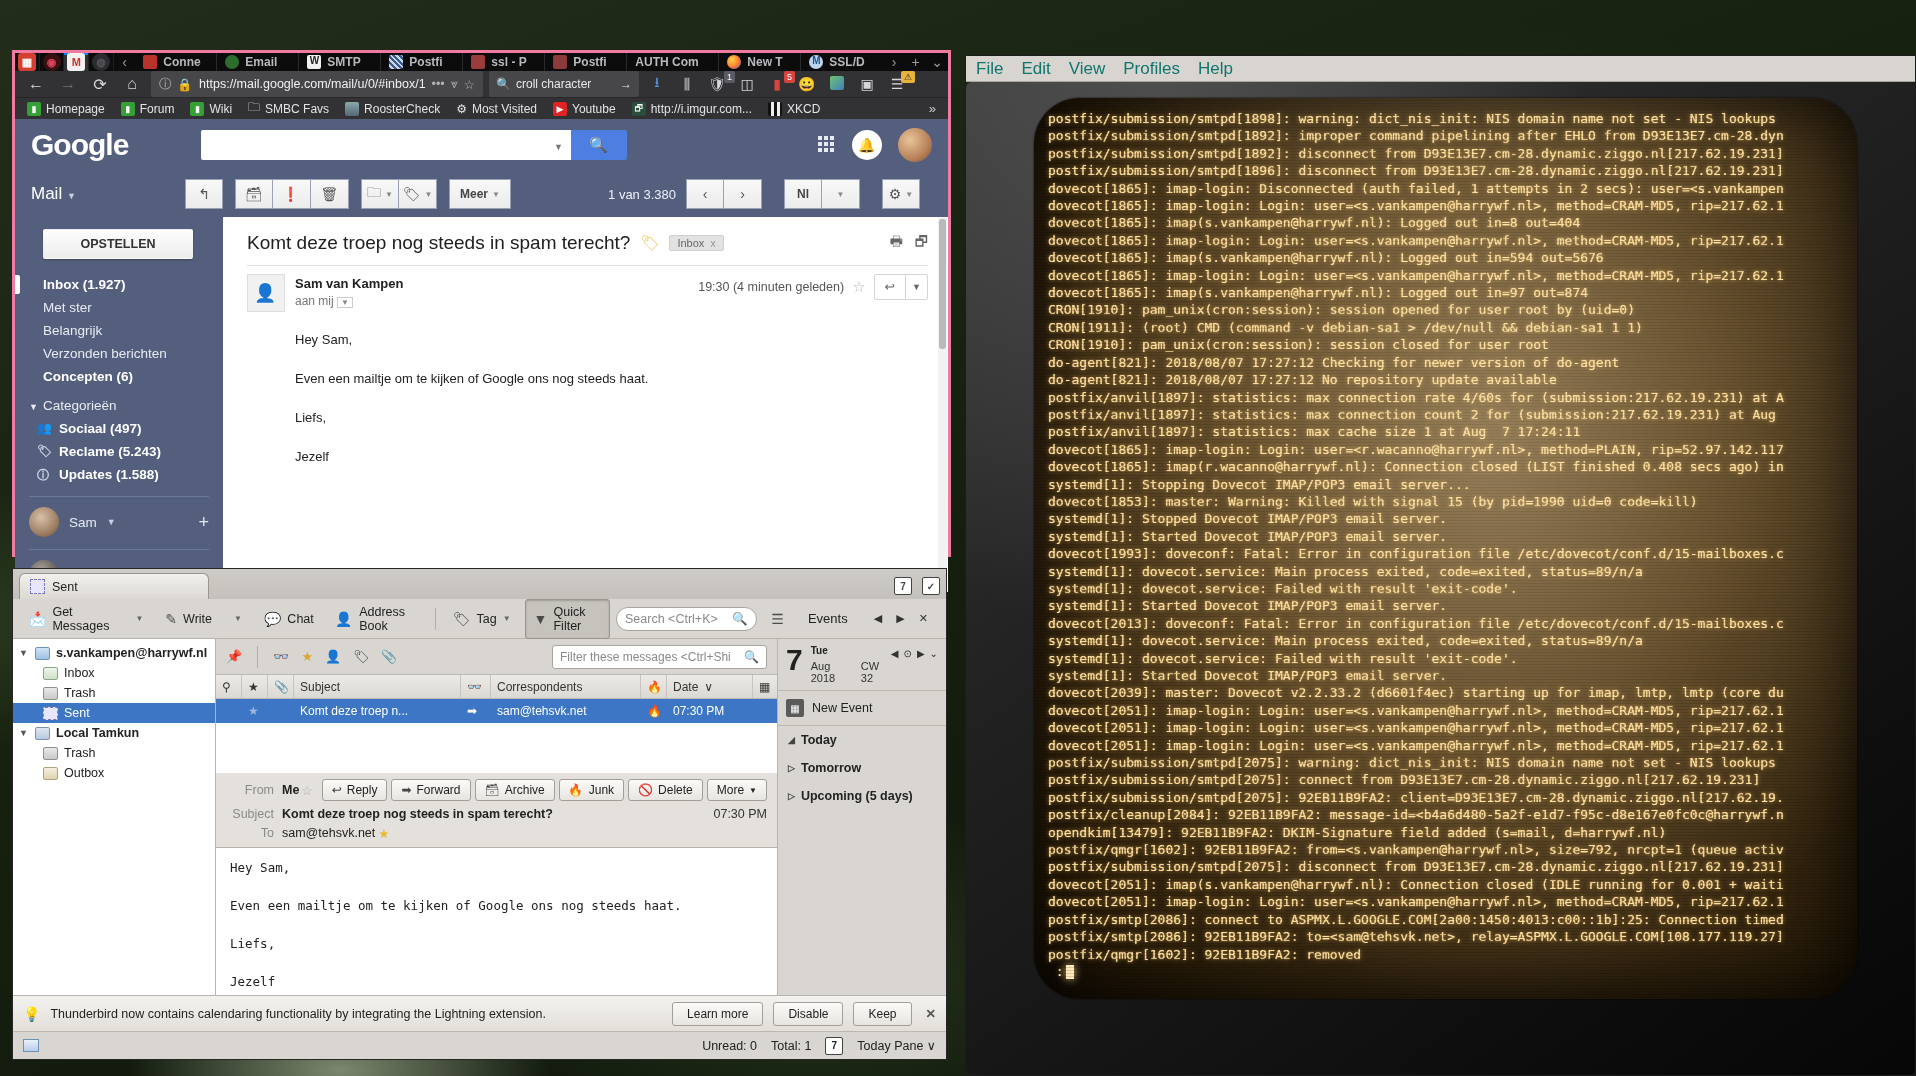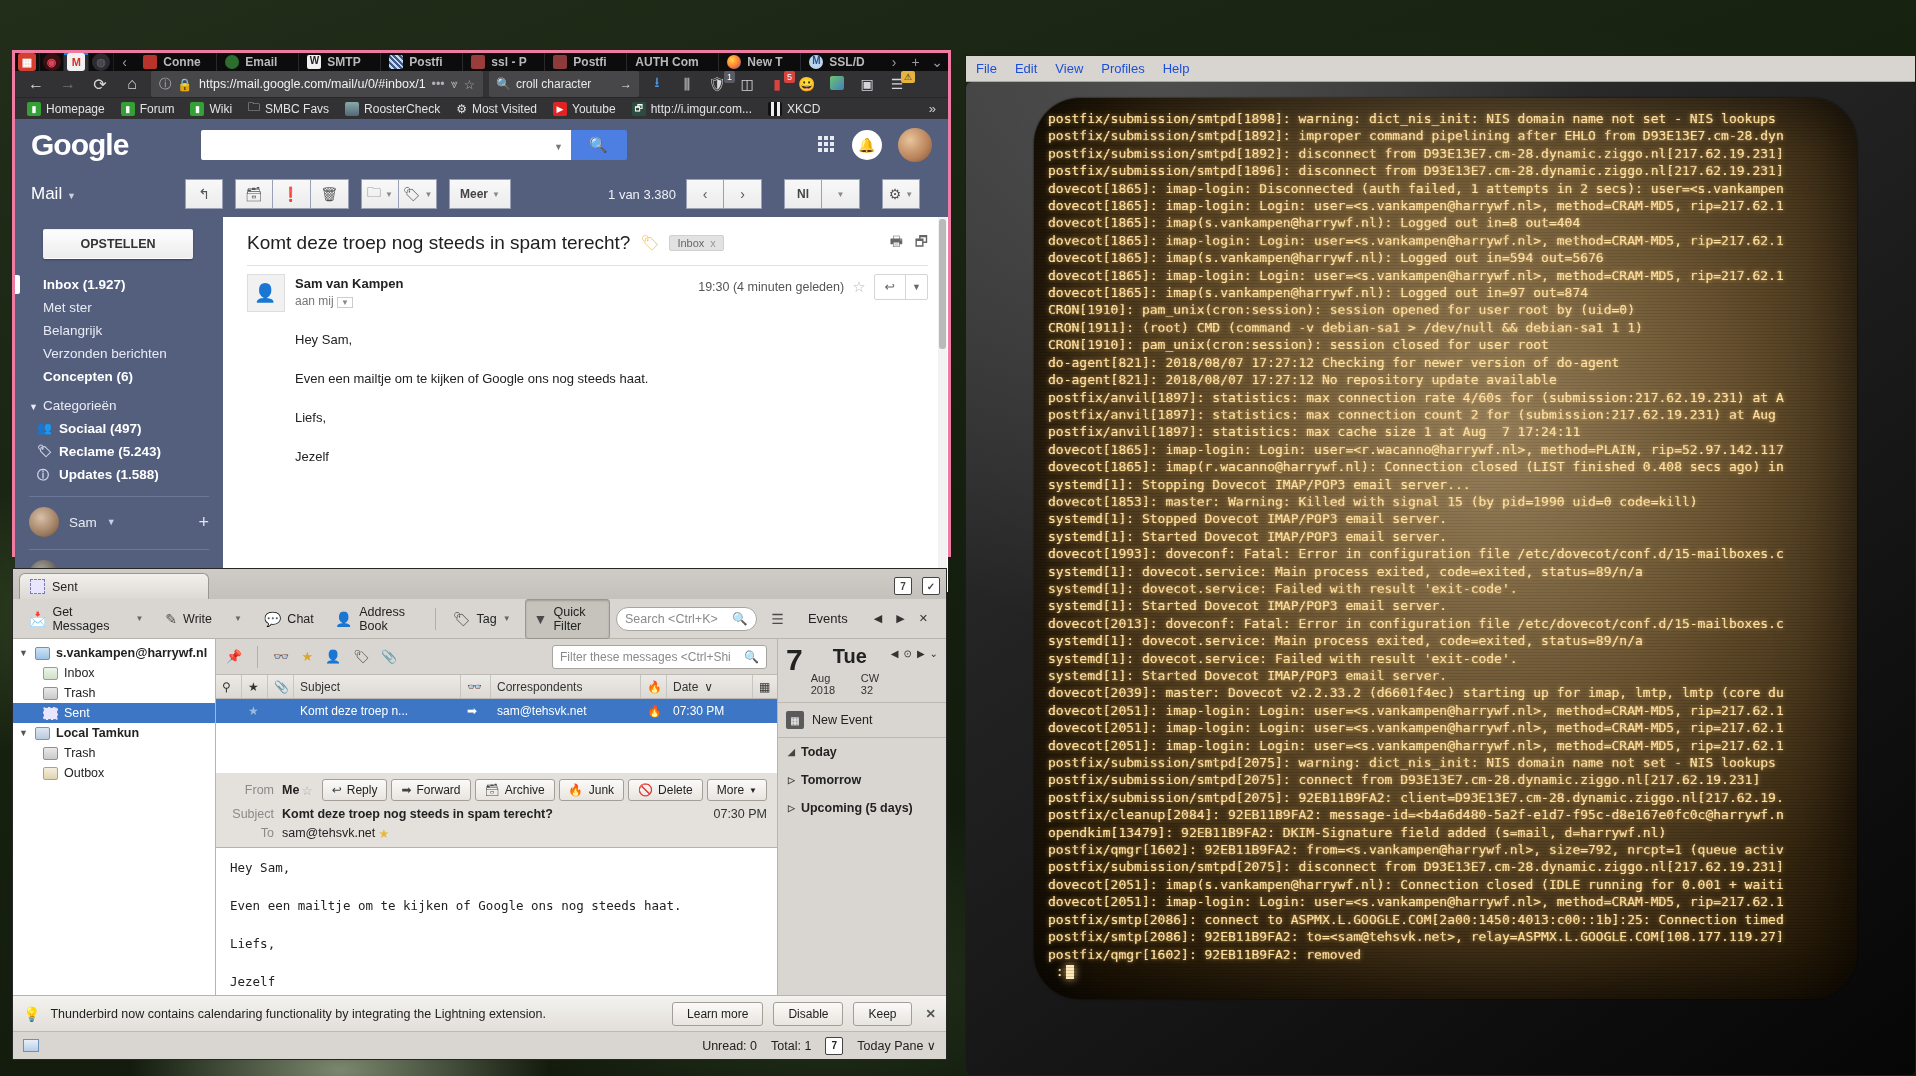--- a/index.html
+++ b/index.html
@@ -180,21 +180,21 @@
   .pbtn .ic { font-size:12px; color:#444; }
   .ph-row2 { display:flex; margin-top:6px; }
   .ph-row2 b { font-size:12.5px; }
   .ph-time { margin-left:auto; color:#333; }
   .ph-row3 { display:flex; margin-top:5px; }
   .tb-msgbody { flex:1; background:#fff; font-family:"DejaVu Sans Mono", monospace; font-size:12.5px;
     padding:10px 14px; line-height:19px; white-space:pre; overflow:hidden; }
   .tb-events { width:168px; background:#d9d6d1; display:flex; flex-direction:column; }
   .ev-date { display:flex; align-items:flex-start; padding:6px 8px; border-bottom:1px solid #bcb9b3; }
   .ev-day { font-size:30px; font-weight:bold; color:#222; line-height:30px; margin-right:8px; }
-  .ev-dmid .wd { font-weight:bold; font-size:20px;margin-left:22px; }
+  .ev-dmid .wd { font-weight:bold; font-size:10px; }
   .ev-dmid .sub { font-size:11px; color:#333; margin-top:4px; display:flex; gap:8px; }
   .ev-nav { margin-left:auto; font-size:10px; color:#333; display:flex; gap:5px; padding-top:3px; }
   .ev-new { display:flex; align-items:center; gap:8px; padding:8px; border-bottom:1px solid #bcb9b3; }
   .ev-newic { width:18px; height:18px; background:#5a5a5a; border-radius:2px; color:#fff; font-size:10px;
     display:flex; align-items:center; justify-content:center; }
   .ev-sec { display:flex; align-items:center; gap:6px; padding:7px 10px; font-weight:bold; }
   .ev-sec .tri { font-size:9px; color:#444; }
   .tb-notif { height:36px; background:linear-gradient(#f4f2ee,#e2dfda); border-top:1px solid #b7b4ae;
     display:flex; align-items:center; gap:10px; padding:0 10px; }
   .bulb { color:#c9a227; font-size:14px; }
@@ -202,21 +202,21 @@
   .tb-notif .x { margin-left:4px; color:#555; font-weight:bold; }
   .tb-notif .grow { flex:1; }
   .tb-status { height:28px; display:flex; align-items:center; gap:14px; padding:0 10px; background:#d9d6d1; border-top:1px solid #bcb9b3; }
   .tb-status .grow { flex:1; }
   .wicon { width:16px; height:13px; background:linear-gradient(#e8f0fa,#b9cde6); border:1px solid #6b93b8; }
 
   
   .crt { left:965px; top:55px; width:951px; height:1021px; border:1px solid #1c1c1c;
     display:flex; flex-direction:column; }
   .crt-menubar { height:26px; background:#d8d5d0; border-bottom:1px solid #aaa7a2; display:flex; align-items:center;
-    gap:18px; padding:0 10px; font-size:13px; color:#1d4ed8; }
+    gap:18px; padding:0 10px; font-size:17px; color:#0f766e; }
   .crt-bezel { flex:1; position:relative; border-radius:6px;
     background:
       radial-gradient(ellipse at 20% 0%, #4e4e4e, transparent 40%),
       linear-gradient(145deg,#3c3c3c 0%,#232323 35%,#101010 75%,#060606 100%); }
   .crt-screen { position:absolute; left:68px; right:58px; top:16px; bottom:76px; border-radius:46px;
     background:
       radial-gradient(ellipse at 54% 40%, #6e5636 0%, #57401f 38%, #3b2a12 66%, #221706 88%, #140d04 100%);
     box-shadow: inset 0 0 70px rgba(0,0,0,.85), 0 0 2px #000;
     overflow:hidden; padding:12px 14px; }
   .crt-screen::before { content:""; position:absolute; inset:0;

